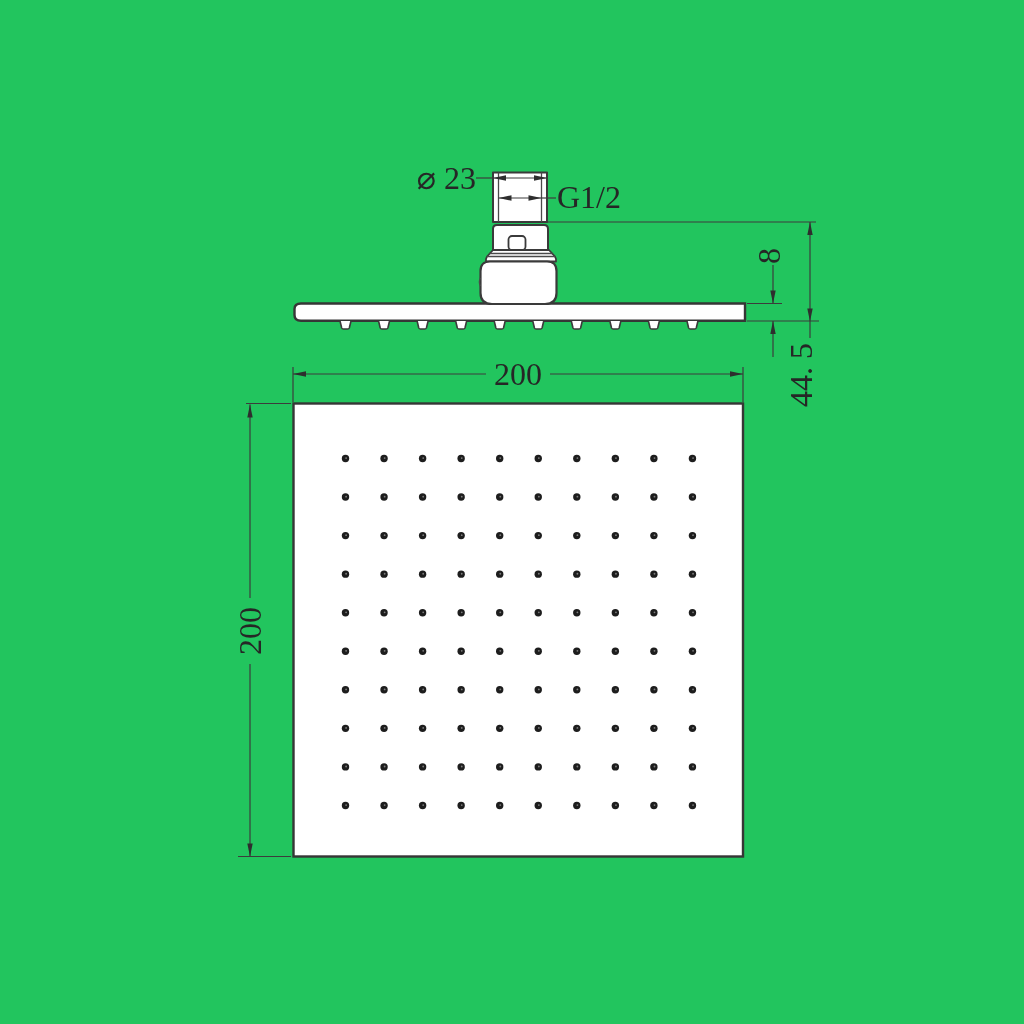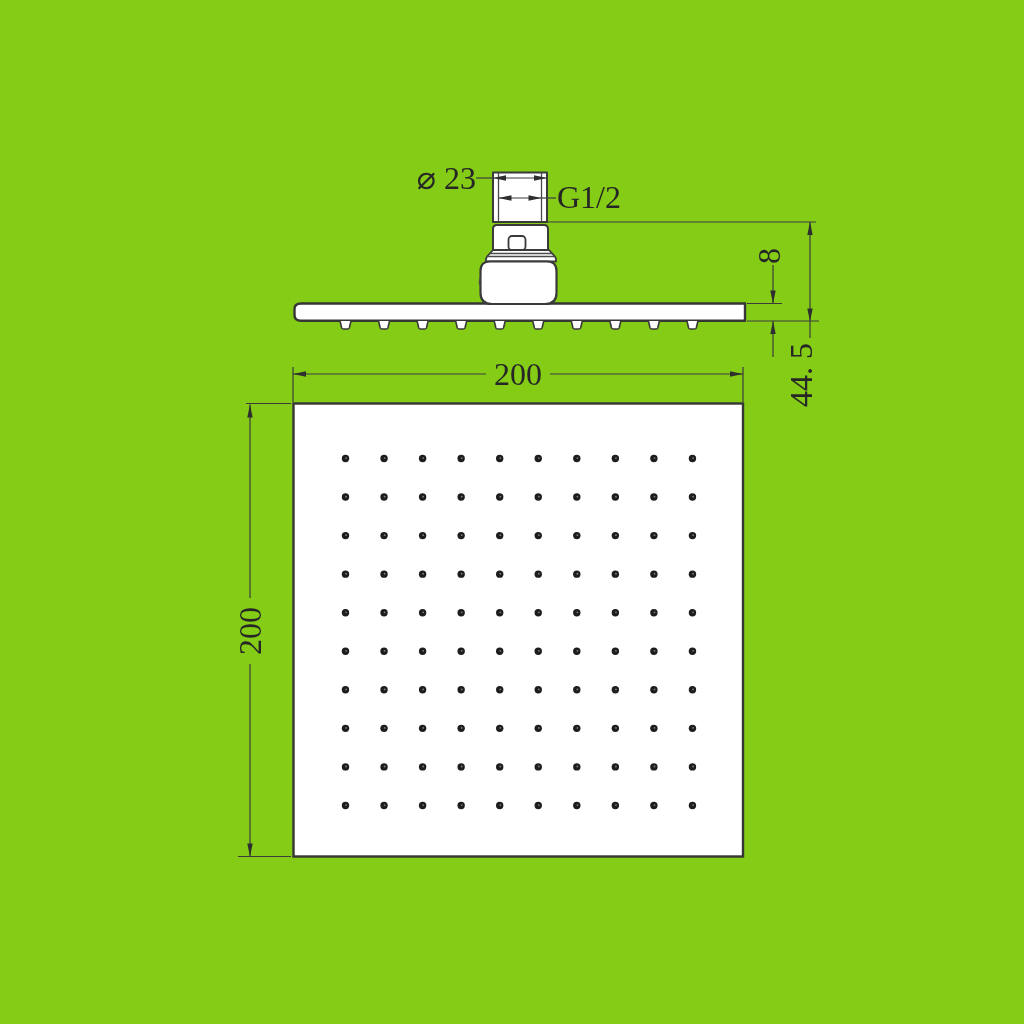--- a/index.html
+++ b/index.html
@@ -1,16 +1,16 @@
 <!DOCTYPE html>
 <html><head>
 <meta charset="utf-8">
 <style>
   html,body{margin:0;padding:0;background:#ffffff;}
-  .canvas{position:relative;width:1024px;height:1024px;background:#84cc16;overflow:hidden;}
+  .canvas{position:relative;width:1024px;height:1024px;background:#22c55e;overflow:hidden;}
   svg{display:block;}
   .outline{fill:#ffffff;stroke:#3a3a3a;stroke-width:2;stroke-linejoin:round;}
   .outline-heavy{fill:#ffffff;stroke:#363636;stroke-width:2.4;stroke-linejoin:miter;}
   .inner{stroke:#4a4a4a;stroke-width:1.3;fill:none;}
   .dim{stroke:#3c3c3c;stroke-width:1.2;fill:none;}
   .arrowhead{fill:#2e2e2e;stroke:none;}
   .dim-text{font-family:"Liberation Serif","DejaVu Serif","DejaVu Sans",serif;
             font-size:32px;fill:#262626;}
 </style>
 </head>

